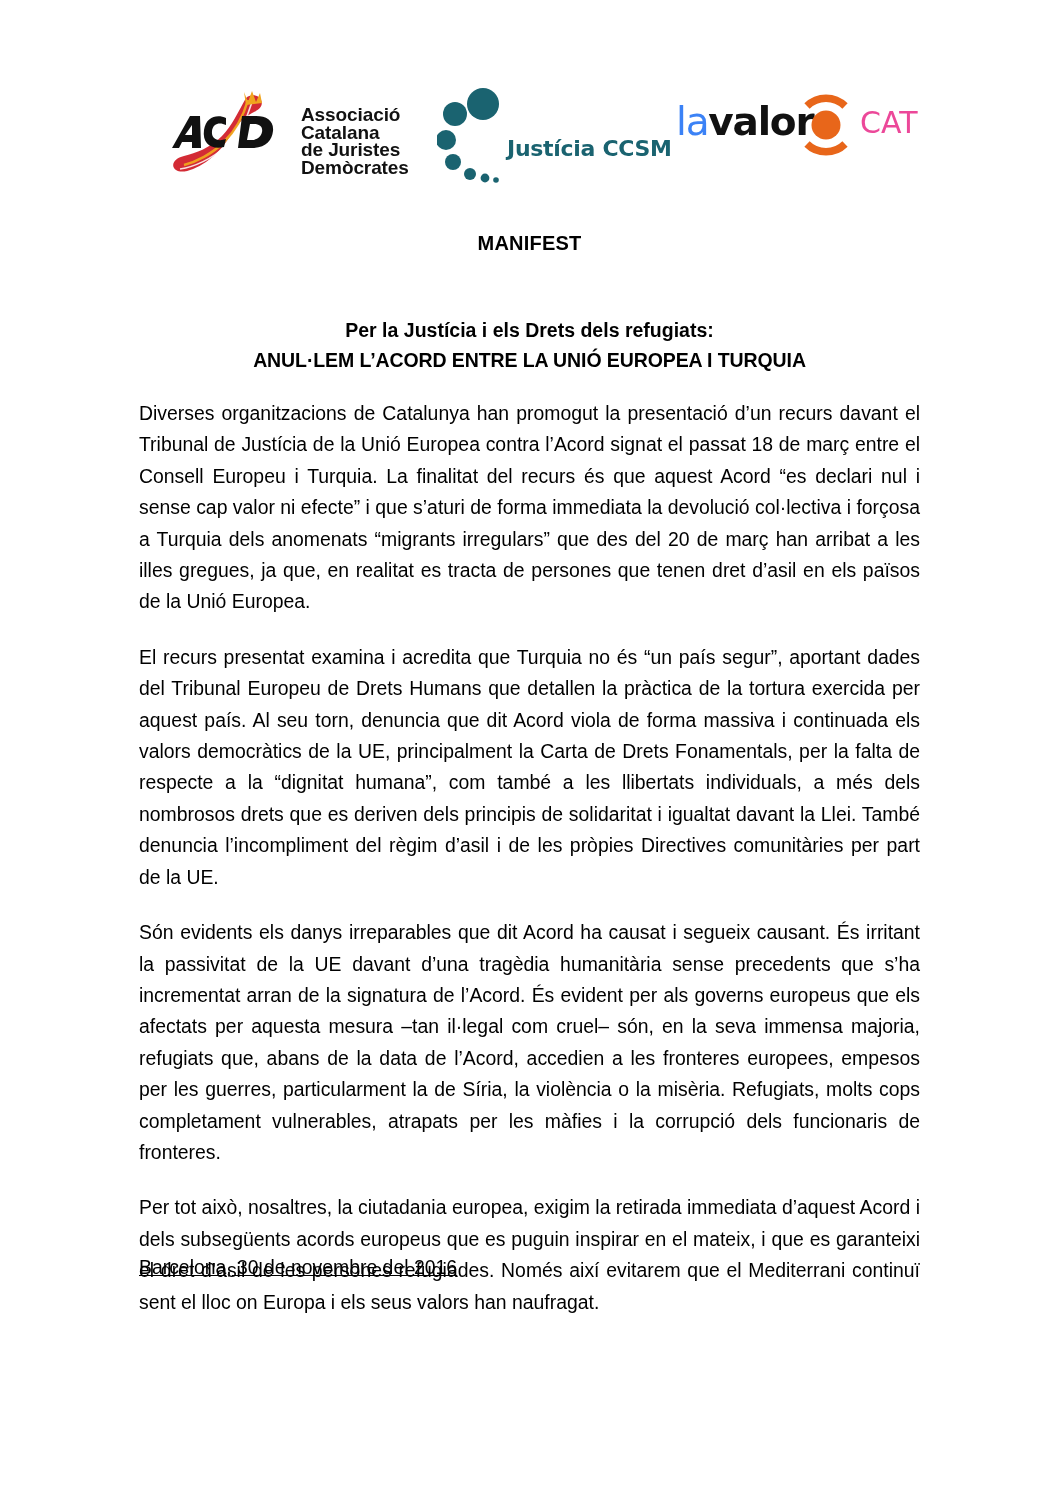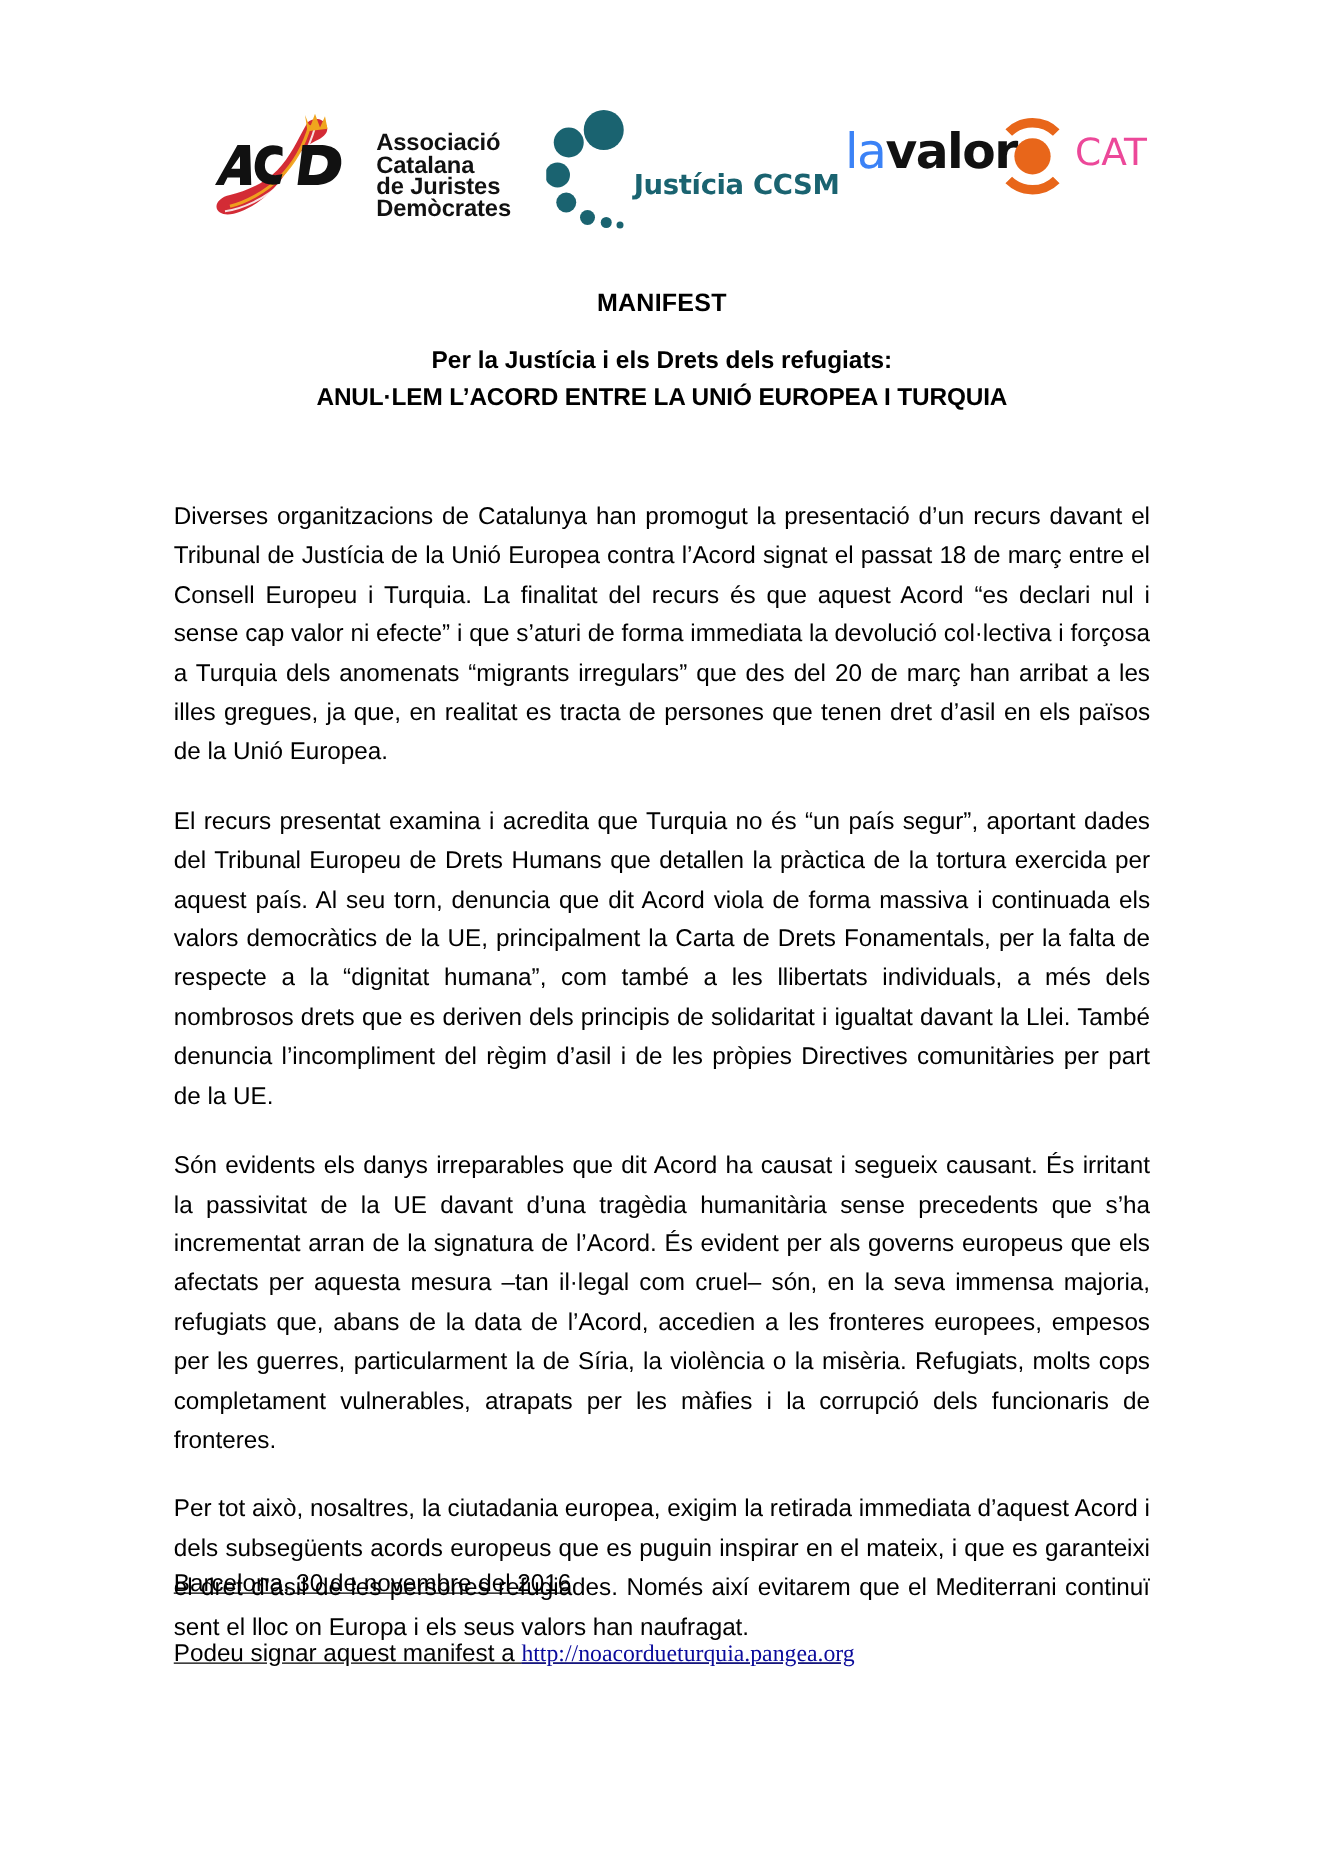--- a/index.html
+++ b/index.html
@@ -137,21 +137,21 @@
     text-align: center;
   }
   .title-main {
     font-family: "Liberation Sans", sans-serif;
     font-weight: bold;
     font-size: 20px;
     line-height: 23px;
     letter-spacing: 0.2px;
   }
   .title-sub-wrap {
-    margin-top: 18px;
+    margin-top: 60px;
   }
   .title-sub1 {
     font-family: "Liberation Sans", sans-serif;
     font-weight: bold;
     font-size: 19.5px;
     line-height: 30px;
   }
   .title-sub2 {
     font-family: "Liberation Sans", sans-serif;
     font-weight: bold;
@@ -274,16 +274,15 @@
 
   <div class="body-text">
     <p class="para">Diverses organitzacions de Catalunya han promogut la presentació d’un recurs davant el Tribunal de Justícia de la Unió Europea contra l’Acord signat el passat 18 de març entre el Consell Europeu i Turquia. La finalitat del recurs és que aquest Acord “es declari nul i sense cap valor ni efecte” i que s’aturi de forma immediata la devolució col·lectiva i forçosa a Turquia dels anomenats “migrants irregulars” que des del 20 de març han arribat a les illes gregues, ja que, en realitat es tracta de persones que tenen dret d’asil en els països de la Unió Europea.</p>
     <p class="para">El recurs presentat examina i acredita que Turquia no és “un país segur”, aportant dades del Tribunal Europeu de Drets Humans que detallen la pràctica de la tortura exercida per aquest país. Al seu torn, denuncia que dit Acord viola de forma massiva i continuada els valors democràtics de la UE, principalment la Carta de Drets Fonamentals, per la falta de respecte a la “dignitat humana”, com també a les llibertats individuals, a més dels nombrosos drets que es deriven dels principis de solidaritat i igualtat davant la Llei. També denuncia l’incompliment del règim d’asil i de les pròpies Directives comunitàries per part de la UE.</p>
     <p class="para">Són evidents els danys irreparables que dit Acord ha causat i segueix causant. És irritant la passivitat de la UE davant d’una tragèdia humanitària sense precedents que s’ha incrementat arran de la signatura de l’Acord. És evident per als governs europeus que els afectats per aquesta mesura –tan il·legal com cruel– són, en la seva immensa majoria, refugiats que, abans de la data de l’Acord, accedien a les fronteres europees, empesos per les guerres, particularment la de Síria, la violència o la misèria. Refugiats, molts cops completament vulnerables, atrapats per les màfies i la corrupció dels funcionaris de fronteres.</p>
     <p class="para">Per tot això, nosaltres, la ciutadania europea, exigim la retirada immediata d’aquest Acord i dels subsegüents acords europeus que es puguin inspirar en el mateix, i que es garanteixi el dret d’asil de les persones refugiades. Només així evitarem que el Mediterrani continuï sent el lloc on Europa i els seus valors han naufragat.</p>
   </div>
 
   <div class="footer">
     <p class="footer-line">Barcelona, 30 de novembre del 2016</p>
-    <p class="footer-line second"><span>Podeu signar aquest manifest a </span><a class="url-link" href="#">http://noacordueturquia.pangea.org</a></p>
   </div>
 
 </div>
 
 </body></html>

